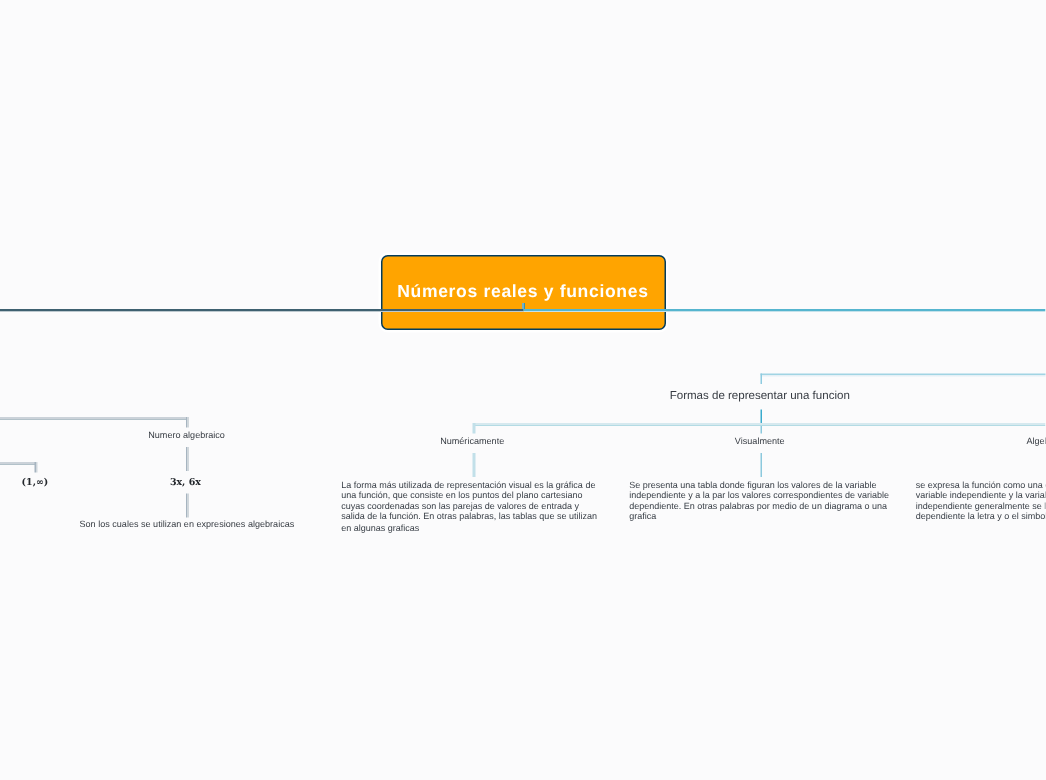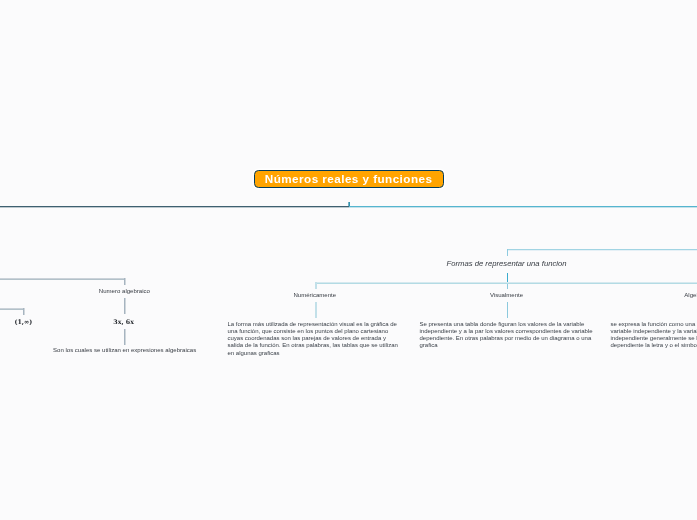--- a/index.html
+++ b/index.html
@@ -19,30 +19,30 @@
   .h.lblue{background:linear-gradient(to bottom,#d6e9ef 0 50%,#b3dbe4 50% 100%);}
   .h.lblued{background:linear-gradient(to bottom,#a1d4e3 0 50%,#e5f0f6 50% 100%);}
   .v.grey{background:linear-gradient(to right,#a6b4c0 0 50%,#d0d7dc 50% 100%);}
   .v.blue{background:linear-gradient(to right,#76b0c4 0 50%,#3294b1 50% 100%);}
   .v.lblue{background:#c2e0e9;}
   .v.lblue2{background:#8cc9dd;width:1px;}
   .v.lblue3{background:#8ecbe0;width:1px;}
   .v.blue1{background:#3aabcd;width:1px;}
 
   
-  #central{position:absolute;left:253.5px;top:169.6px;width:190.2px;height:18px;
+  #central{position:absolute;left:253.5px;top:169.6px;width:190.2px;height:50px;
       border:1.5px solid #033c5c;border-radius:4.5px;background:#ffa400;
       box-sizing:border-box;display:flex;box-shadow:0 0 0 1.6px #ffffff;align-items:center;justify-content:center;line-height:1;}
   #central .t{color:#ffffff;position:relative;top:0.2px;font-weight:bold;font-size:11.7px;letter-spacing:0.45px;
       font-family:"Liberation Sans",sans-serif;}
 
   .lbl{position:absolute;white-space:nowrap;color:#363b42;}
   .lbl.c{transform:translateX(-50%);}
   .t1{font-size:6.05px;font-family:"Liberation Sans",sans-serif;}
-  .t2{font-size:7.7px;font-family:"Liberation Sans",sans-serif;font-style:italic;}
+  .t2{font-size:7.7px;font-family:"Liberation Sans",sans-serif;}
   .ser{font-family:"DejaVu Serif",serif;font-weight:bold;font-size:6.3px;color:#23272c;}
   .para{position:absolute;font-size:6px;line-height:7.3px;color:#3a4048;
       font-family:"Liberation Sans",sans-serif;}
 </style>
 </head>
 <body>
 
 <div id="canvas">
 
   <div id="central">

